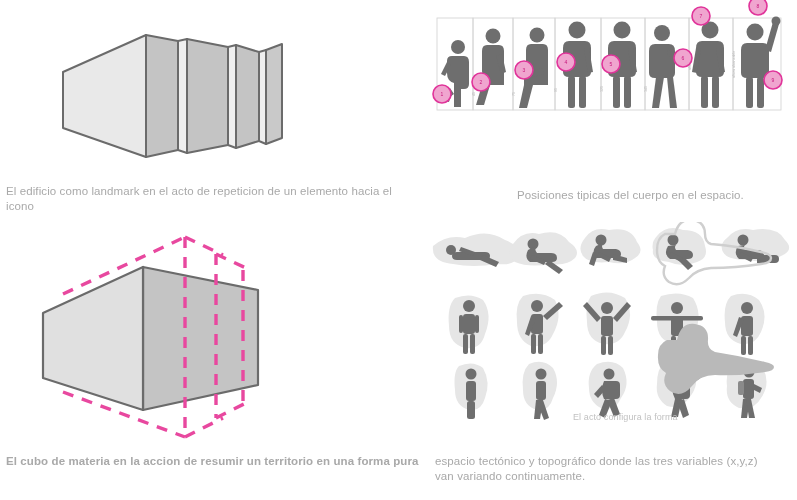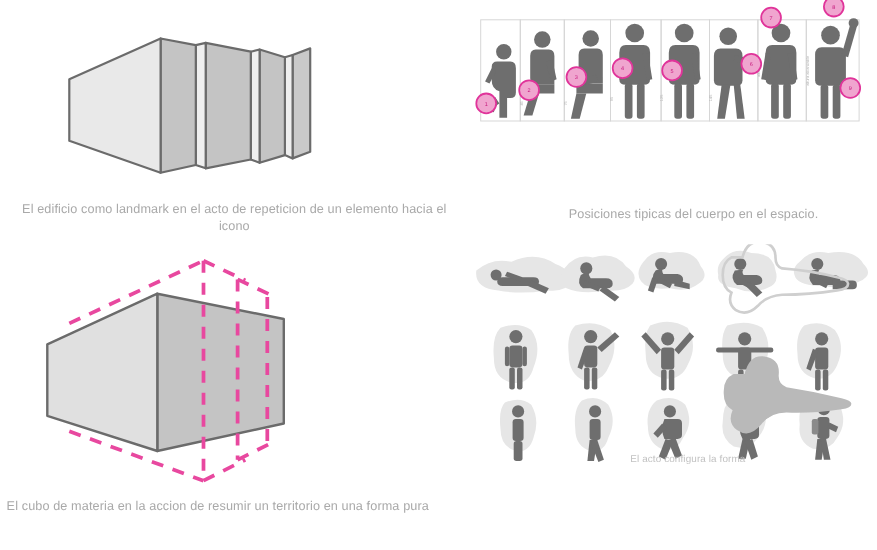--- a/index.html
+++ b/index.html
@@ -11,41 +11,41 @@
     width: 797px;
     height: 500px;
     position: relative;
     font-family: "Liberation Sans", sans-serif;
     overflow: hidden;
   }
   .panel {
     position: absolute;
   }
   
-  #panel-tl { left: 0;   top: 0;   width: 420px; height: 215px; text-align: center; }
+  #panel-tl { left: 0;   top: 0;   width: 420px; height: 215px; }
   #panel-tr { left: 425px; top: 0; width: 372px; height: 215px; }
   #panel-bl { left: 0;   top: 222px; width: 420px; height: 278px; }
   #panel-br { left: 425px; top: 222px; width: 372px; height: 278px; }
 
   .art {
     position: absolute;
     left: 0; top: 0;
   }
 
   .caption {
     position: absolute;
     color: #a9a9a9;
     font-size: 11.5px;
     line-height: 15px;
     letter-spacing: 0.1px;
     white-space: pre-line;
   }
   #caption-tl { left: 6px;  top: 184px; }
   #caption-tr { left: 92px; top: 188px; text-align: right; }
-  #caption-bl { left: 6px;  top: 232px; }
+  #caption-bl { left: 6px;  top: 232px; font-weight: bold; }
   #caption-br { left: 10px; top: 232px; }
 
   .caption-small {
     position: absolute;
     color: #c2c2c2;
     font-size: 9px;
     letter-spacing: 0.1px;
   }
   #caption-acto { left: 108px; top: 190px; padding-left: 40px; }
 </style>
@@ -383,13 +383,15 @@
     </g>
 
     <g>
       <path d="M256,18 q4,-16 18,-14 q12,2 12,14 q0,8 6,10 q26,2 50,8 q10,2 10,6 q0,5 -10,6 q-26,4 -50,4 q-14,1 -22,10 q-10,10 -20,4 q-8,-6 -4,-16 q-8,-4 -8,-16 q0,-12 8,-16 z" transform="translate(-6,-6)" fill="none" stroke="#cfcfcf" stroke-width="2.4"></path>
       <path d="M252,118 q4,-18 18,-16 q14,2 13,16 q-1,9 7,12 q26,4 50,10 q9,2 9,5 q0,4 -9,5 q-26,4 -50,3 q-15,0 -23,11 q-11,13 -22,5 q-9,-7 -4,-18 q-9,-5 -8,-18 q0,-11 9,-15 z" fill="#b9b9b9"></path>
     </g>
   </svg>
 
   <div class="caption-small" id="caption-acto">El acto configura la forma</div>
 
+  <div class="caption" id="caption-br">espacio tectónico y topográfico donde las tres variables (x,y,z)
+van variando continuamente.</div>
 </div>
 
 </body></html>

